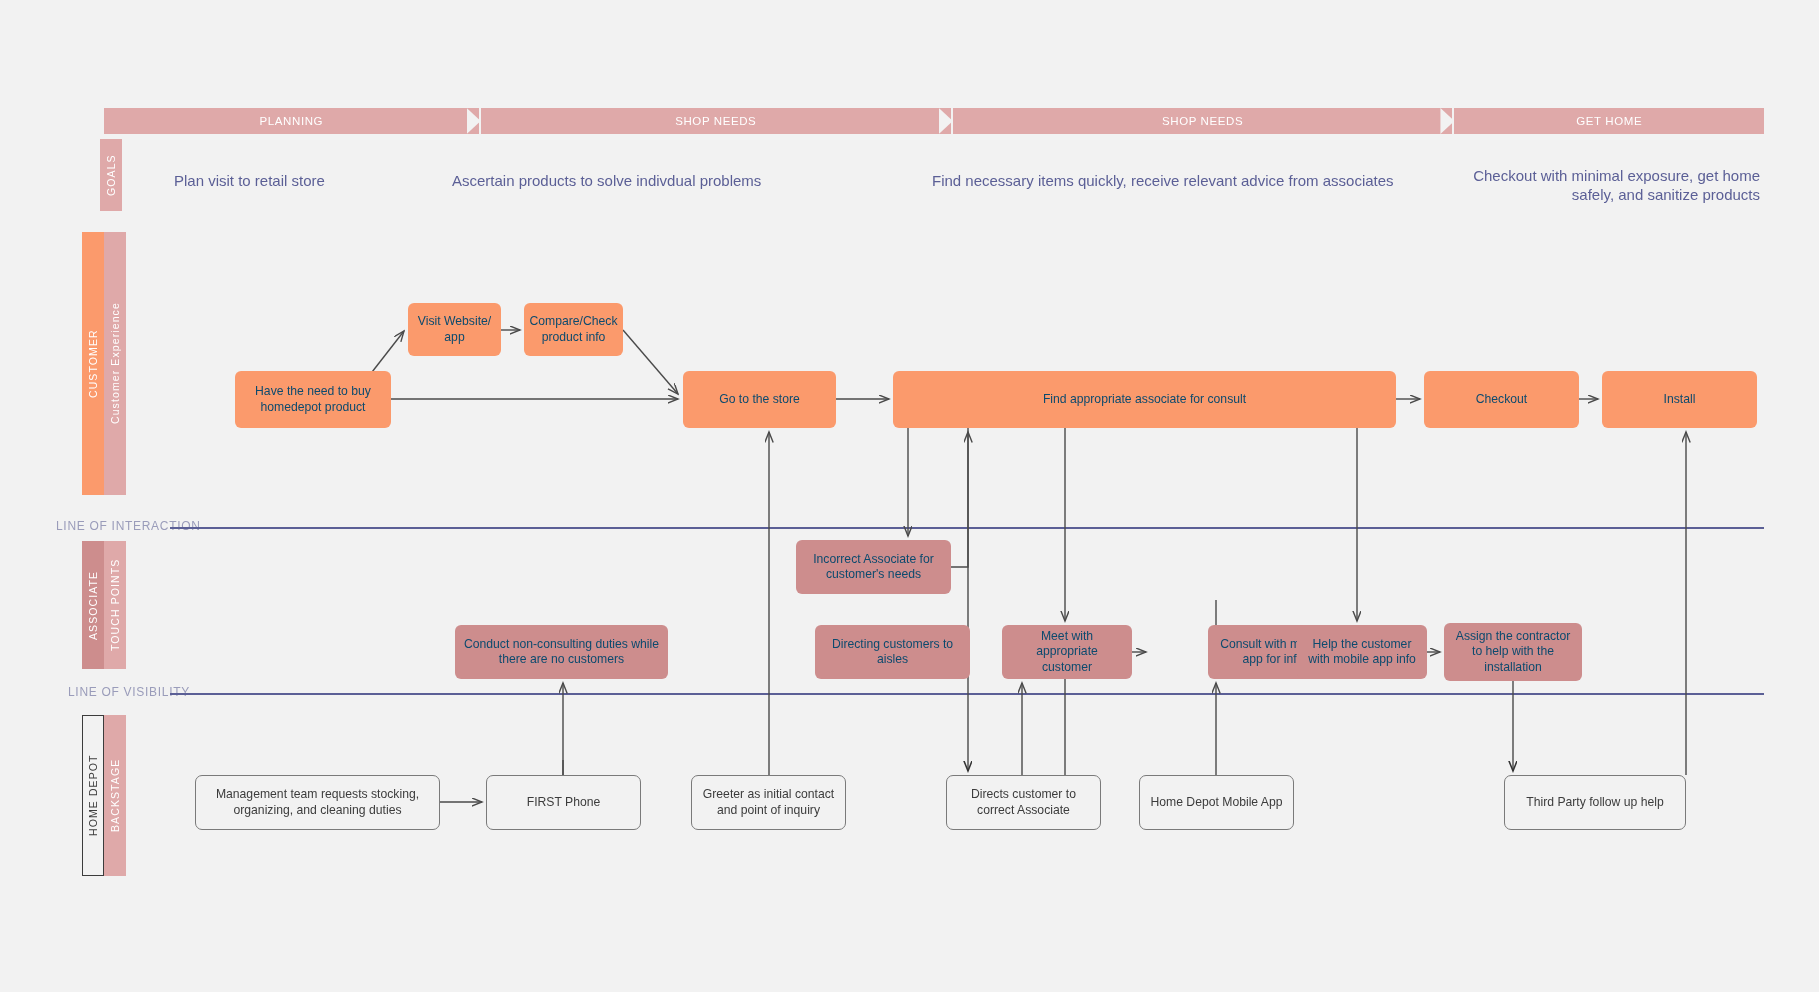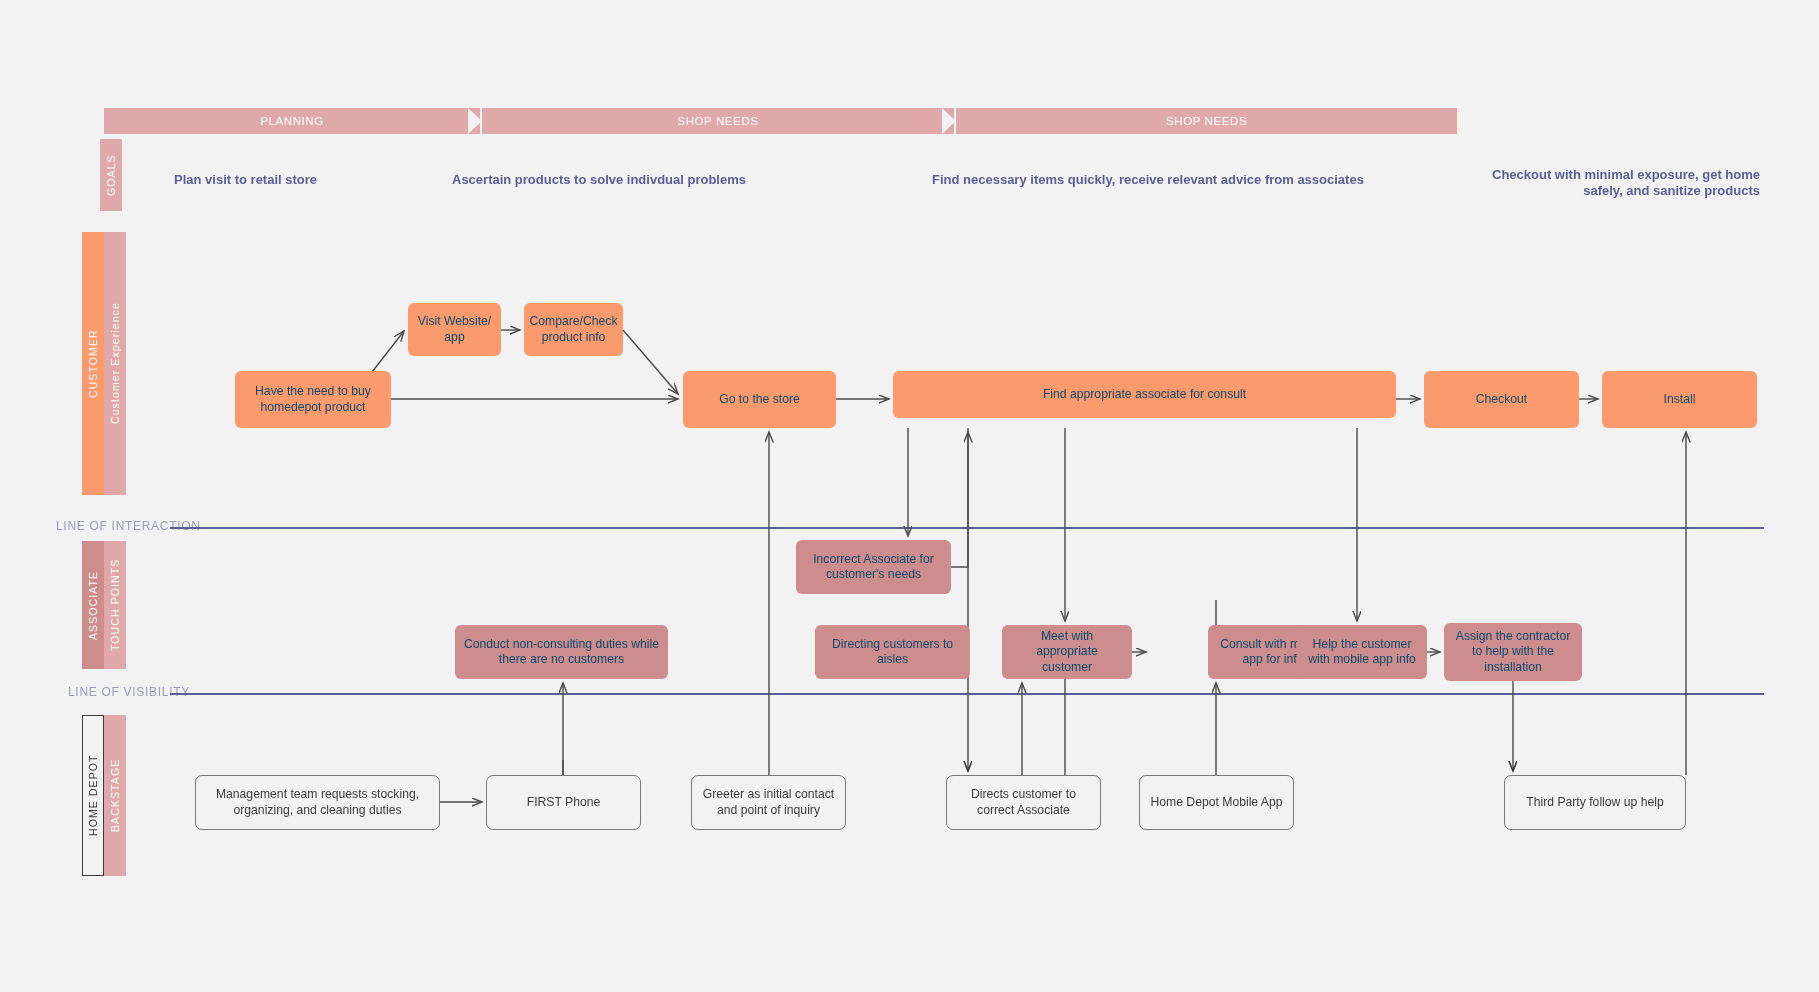--- a/index.html
+++ b/index.html
@@ -51,21 +51,21 @@
   .rail-assoc { left: 82px; top: 541px; height: 128px; }
   .rail-assoc .b1 { width: 22px; background: #cd8d8d; }
   .rail-assoc .b2 { width: 22px; background: #dfa9a9; }
 
   .rail-hd { left: 82px; top: 715px; height: 161px; }
   .rail-hd .b1 { width: 22px; background: #f2f2f2; border: 1px solid #3c3c3c; color: #3c3c3c; }
   .rail-hd .b2 { width: 22px; background: #dfa9a9; }
 
   
   .goal {
-    position: absolute; color: #5b5f96; font-weight: bold; font-size: 13px; line-height: 1.25;
+    position: absolute; color: #5b5f96; font-weight: normal; font-size: 15px; line-height: 1.25;
   }
 
   
   .lane-line { position: absolute; height: 2px; background: #5b5f96; }
   .lane-label {
     position: absolute; color: #9a9cba; font-size: 12px; letter-spacing: .7px;
   }
 
   
   .node {
@@ -93,20 +93,23 @@
         <span>PLANNING</span>
         <span class="notch"></span>
       </div>
       <div class="phase" style="width: 28.425%;">
         <span>SHOP NEEDS</span>
         <span class="notch"></span>
       </div>
       <div class="phase" style="width: 30.205%;">
         <span>SHOP NEEDS</span>
         <span class="notch"></span>
+      </div>
+      <div class="phase" style="width: 18.7163%;">
+        <span>GET HOME</span>
       </div>
     </div>
 
   <div class="rail rail-goals">
     <div class="band">GOALS</div>
   </div>
 
   <div class="rail rail-cust">
     <div class="band b1">CUSTOMER</div>
     <div class="band b2">Customer Experience</div>
@@ -205,21 +208,21 @@
       </div>
       <div class="node customer" style="left: 408px; top: 303px; width: 93px; height: 53px;">
         <span>Visit Website/ app</span>
       </div>
       <div class="node customer" style="left: 524px; top: 303px; width: 99px; height: 53px;">
         <span>Compare/Check product info</span>
       </div>
       <div class="node customer" style="left: 683px; top: 371px; width: 153px; height: 57px;">
         <span>Go to the store</span>
       </div>
-      <div class="node customer" style="left: 893px; top: 371px; width: 503px; height: 47px;">
+      <div class="node customer" style="left: 893px; top: 371px; width: 503px; height: 57px;">
         <span>Find appropriate associate for consult</span>
       </div>
       <div class="node customer" style="left: 1424px; top: 371px; width: 155px; height: 57px;">
         <span>Checkout</span>
       </div>
       <div class="node customer" style="left: 1602px; top: 371px; width: 155px; height: 57px;">
         <span>Install</span>
       </div>
       <div class="node associate" style="left: 796px; top: 540px; width: 155px; height: 54px;">
         <span>Incorrect Associate for customer's needs</span>

